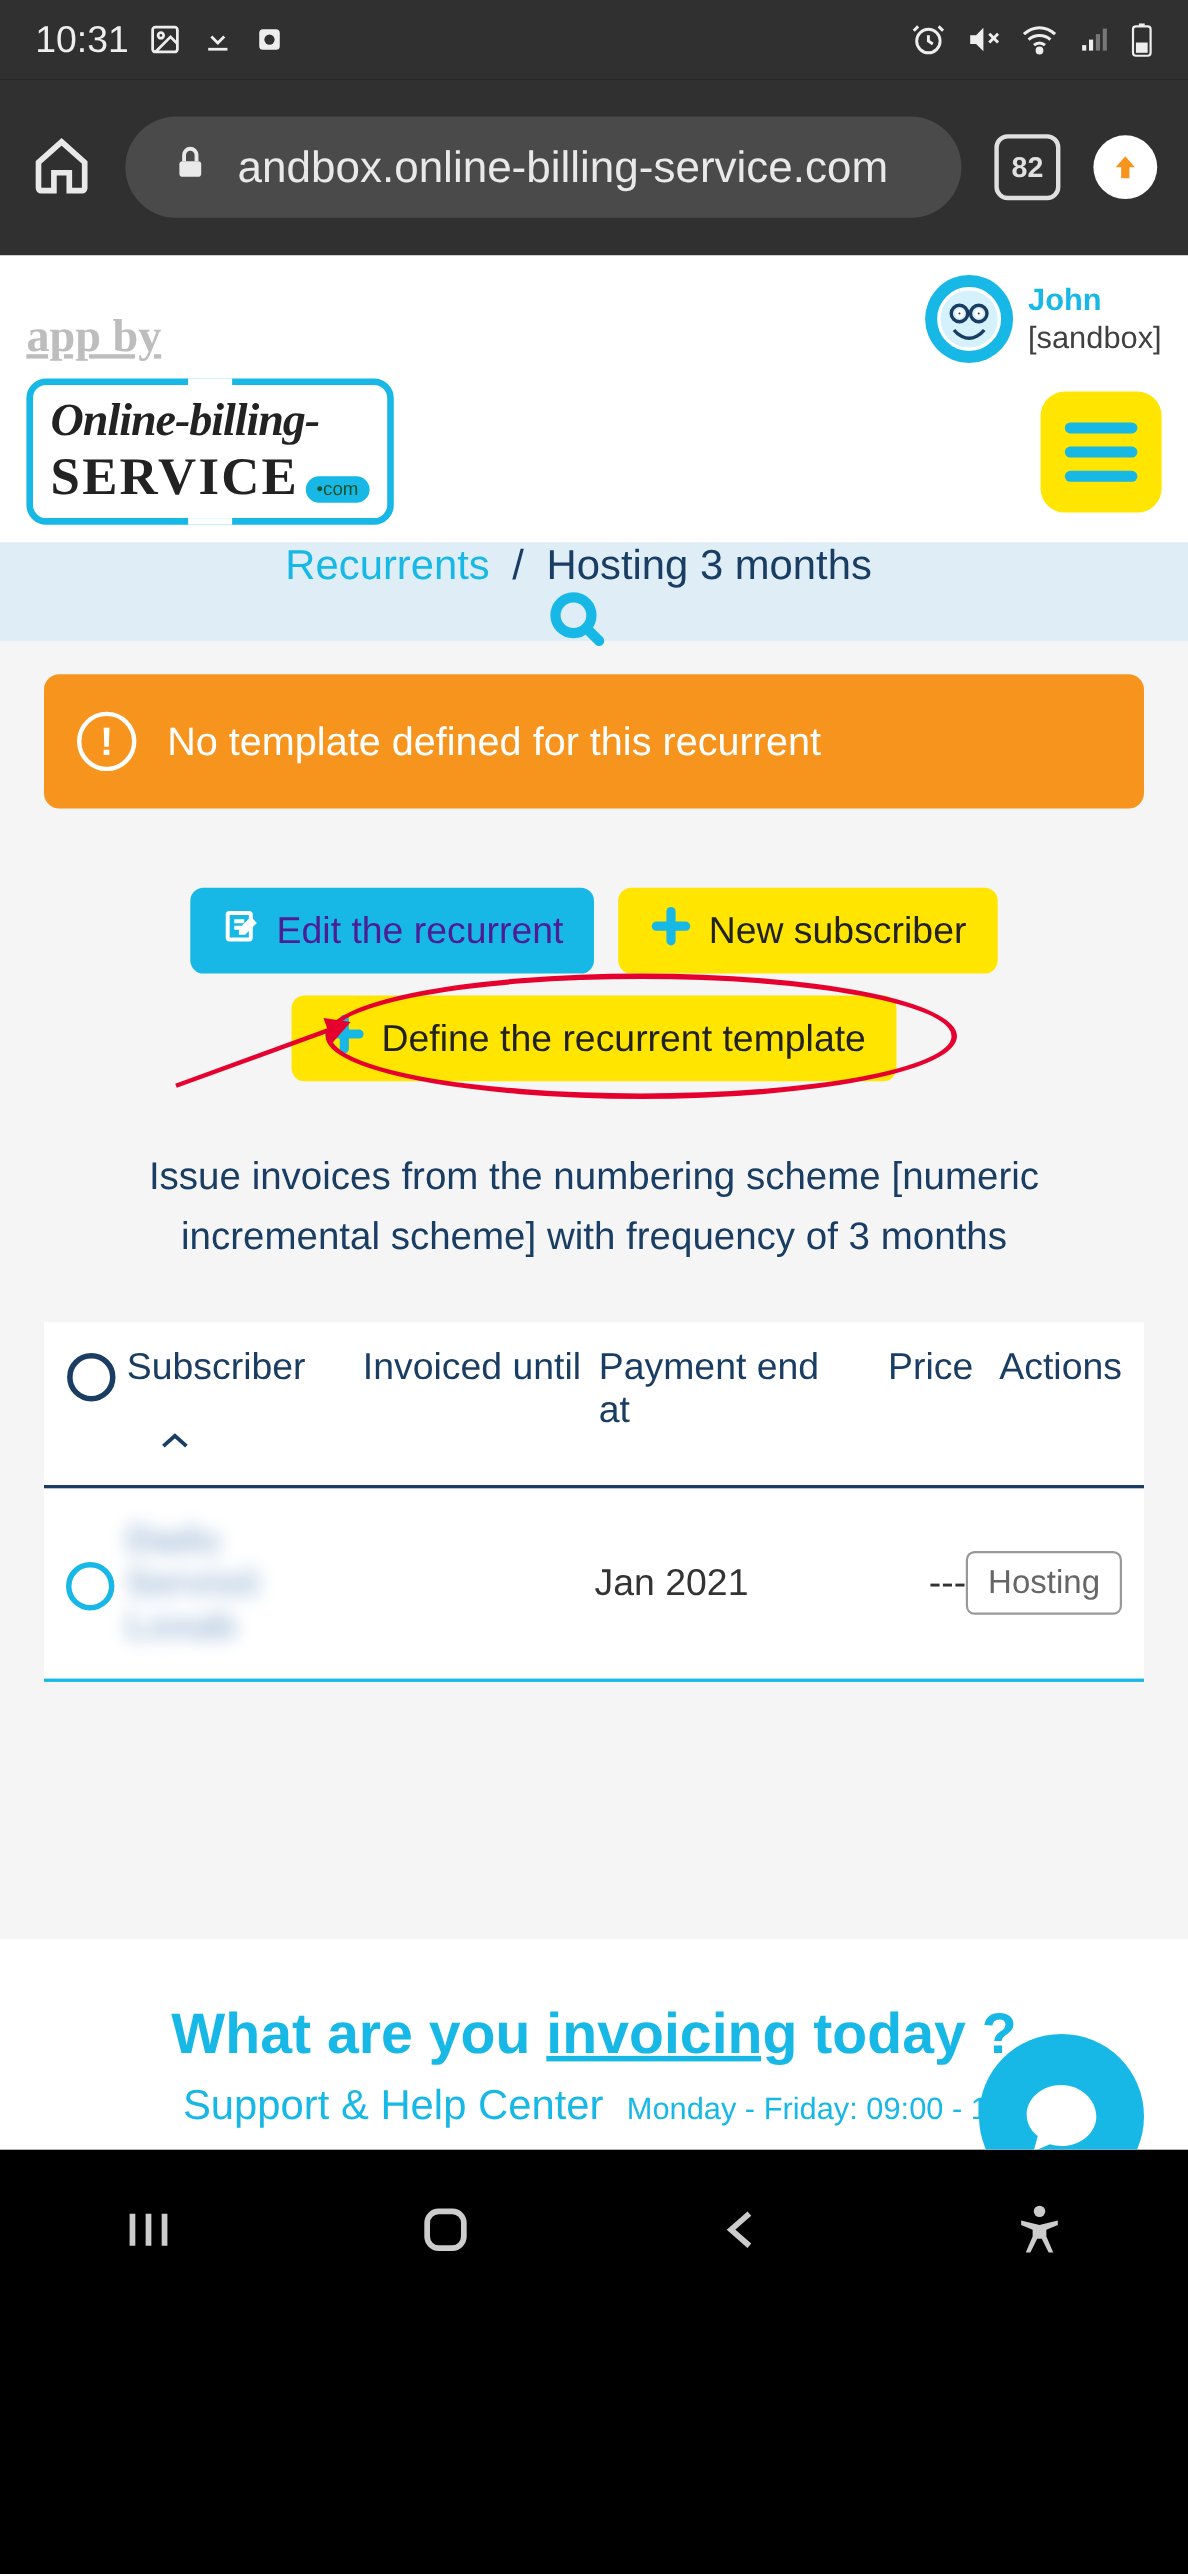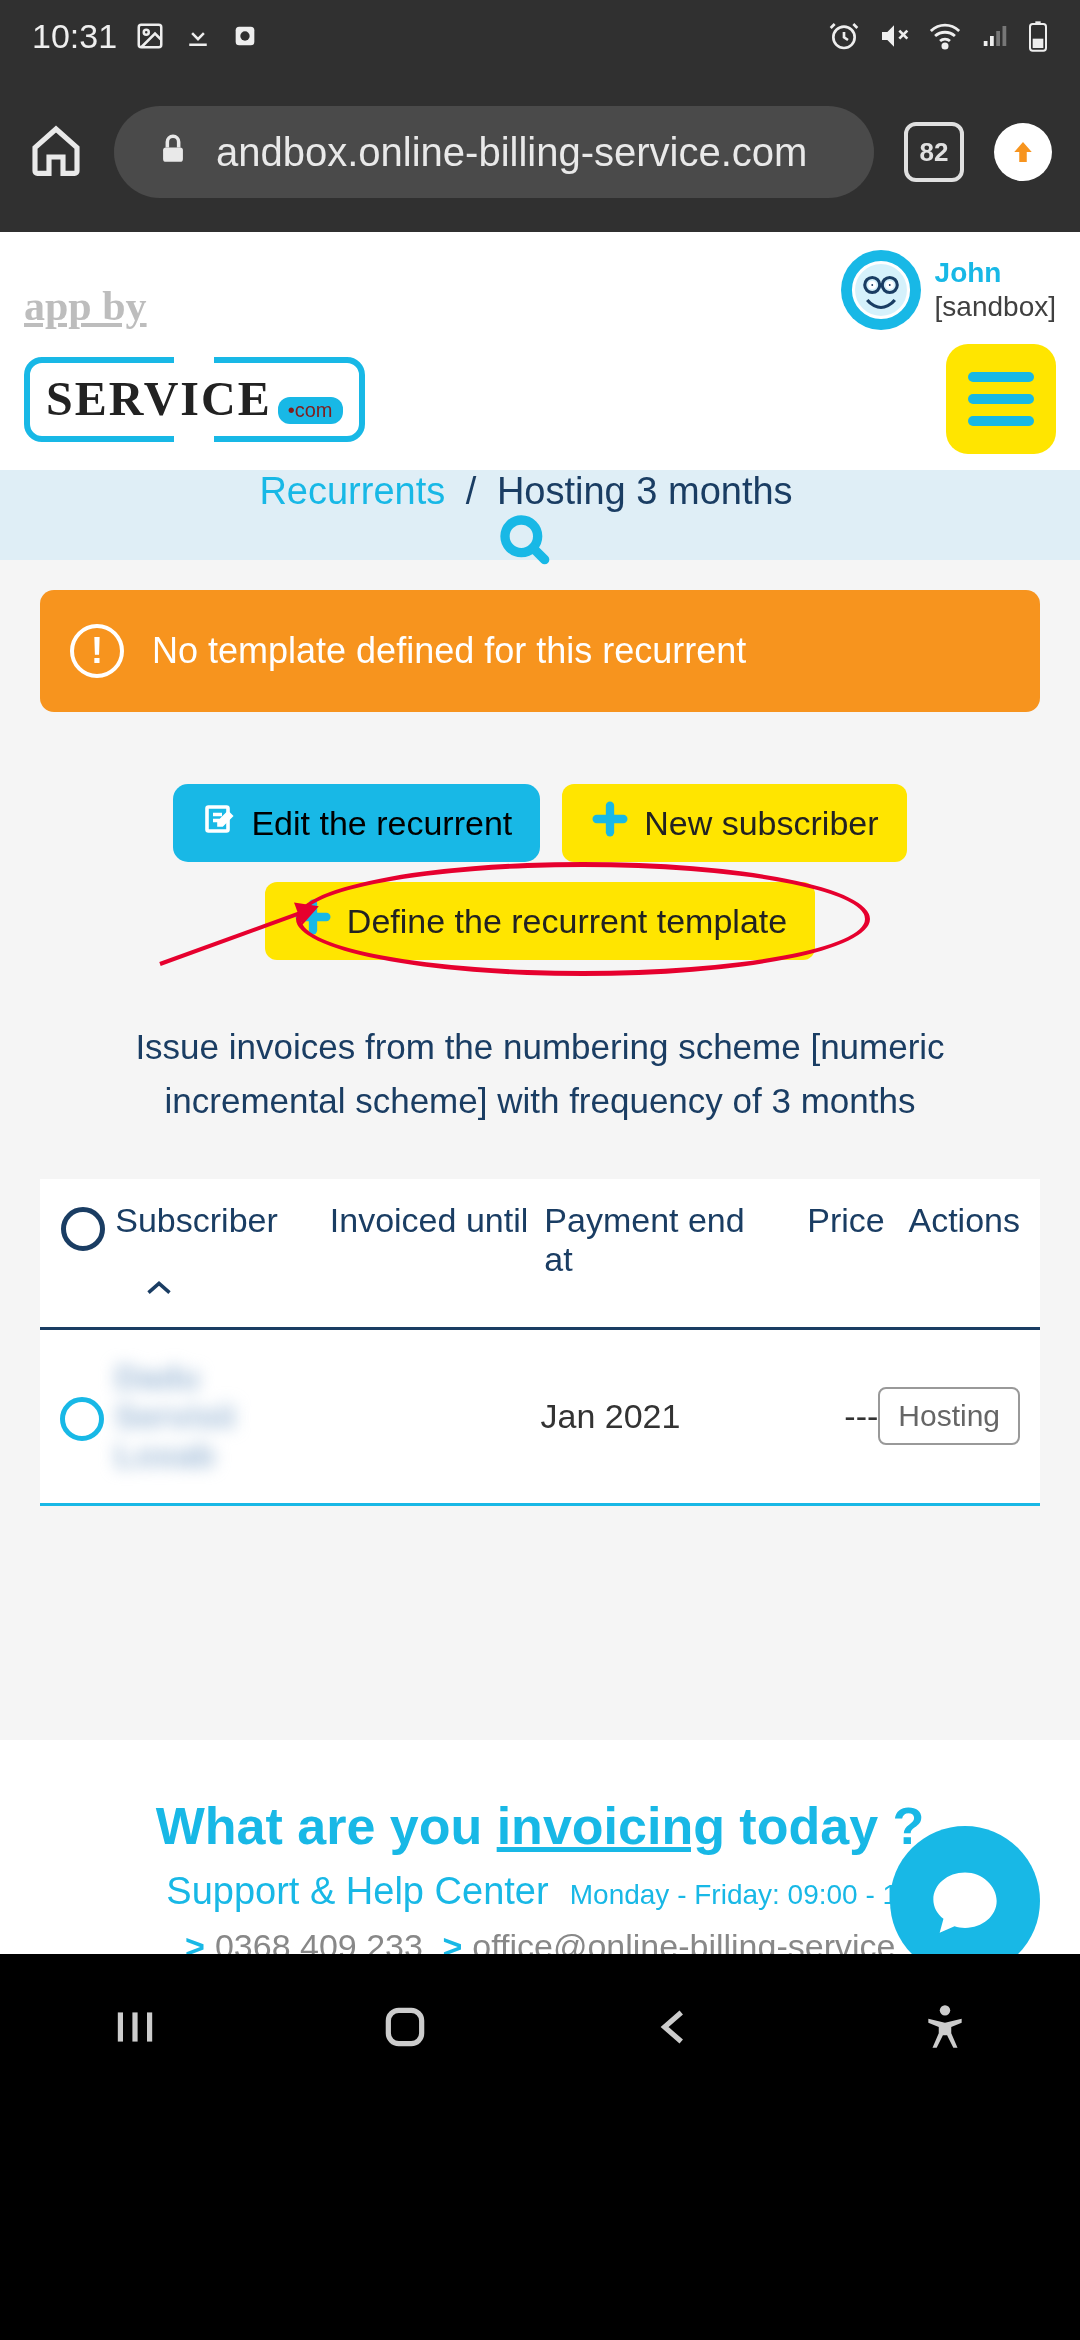--- a/index.html
+++ b/index.html
@@ -30,39 +30,39 @@
   .user-name { color:#18b8e6; font-weight:600; }
   .user-env { color:#404040; }
 
   .logo-row { display:flex; align-items:center; justify-content:space-between; padding:8px 24px 16px 24px; }
   .logo-box { border:6px solid #18b8e6; border-radius:18px; padding:8px 16px 10px 16px; position:relative; }
   .logo-box::before, .logo-box::after { content:""; position:absolute; width:40px; height:6px; background:#fff; }
   .logo-box::before { top:-6px; left:50%; transform:translateX(-50%); }
   .logo-box::after { bottom:-6px; left:50%; transform:translateX(-50%); }
   .logo-line1 { font-family:'Comic Sans MS', cursive; font-weight:900; font-size:42px; font-style:italic; color:#222; letter-spacing:-1px; }
   .logo-line2 { font-family:'Comic Sans MS', cursive; font-weight:900; font-size:48px; color:#222; letter-spacing:2px; }
-  .logo-com { display:inline-block; background:#18b8e6; color:#7f1d1d; font-size:20px; padding:2px 10px; border-radius:12px; margin-left:6px; vertical-align:middle; }
+  .logo-com { display:inline-block; background:#18b8e6; color:#14532d; font-size:17px; padding:2px 10px; border-radius:12px; margin-left:6px; vertical-align:middle; }
   .burger { width:110px; height:110px; background:#ffe500; border-radius:22px; display:flex; flex-direction:column; align-items:center; justify-content:center; gap:12px; }
   .burger span { width:66px; height:10px; background:#18b8e6; border-radius:6px; }
 
   .breadcrumb-bar { background:#dfeef6; height:90px; display:flex; align-items:center; justify-content:space-between; padding:0 28px 0 0;flex-direction:column; }
   .bc-text { flex:1; text-align:center; font-size:38px; }
   .bc-link { color:#18b8e6; }
   .bc-sep { color:#1a3d63; margin:0 10px; }
   .bc-current { color:#1a3d63; font-weight:500; }
   .search-ico svg { width:56px; height:56px; }
 
   .content { background:#f5f5f5; padding:30px 40px 40px 40px; min-height:1180px; }
   .alert { background:#f7941e; border-radius:14px; display:flex; align-items:center; gap:28px; padding:34px 30px; color:#fff; font-size:36px; font-weight:500; margin-bottom:72px; }
   .alert-ico { width:54px; height:54px; border:4px solid #fff; border-radius:50%; display:flex; align-items:center; justify-content:center; font-size:36px; font-weight:700; }
 
   .btn-row { display:flex; justify-content:center; gap:22px; margin-bottom:20px; }
   .btn-row2 { display:flex; justify-content:center; margin-bottom:60px; position:relative; }
   .btn { height:78px; border-radius:12px; display:flex; align-items:center; padding:0 28px; gap:14px; font-size:34px; font-weight:500; border:none; cursor:pointer; }
-  .btn-edit { background:#18b8e6; color:#000000;border-radius:15px; }
+  .btn-edit { background:#18b8e6; color:#4c1d95; }
   .btn-yellow { background:#ffe500; color:#222; }
   .plus-ico svg { width:40px; height:40px; }
   .edit-ico svg { width:36px; height:36px; }
 
   .ellipse { position:absolute; left:256px; top:-20px; width:574px; height:114px; border:5px solid #e6002e; border-radius:50%; pointer-events:none; }
   .arrow-line { position:absolute; left:120px; top:80px; width:165px; height:4px; background:#e6002e; transform:rotate(-20deg); transform-origin:left center; }
   .arrow-line::after { content:""; position:absolute; right:-4px; top:-10px; border-left:22px solid #e6002e; border-top:12px solid transparent; border-bottom:12px solid transparent; }
 
   .desc { text-align:center; font-size:35px; line-height:1.55; color:#1a3d63; margin-bottom:50px; padding:0 40px; }
 
@@ -200,20 +200,21 @@
       </div>
       <div class="user-txt">
         <span class="user-name">John</span>
         <span class="user-env">[sandbox]</span>
       </div>
     </div>
   </div>
 
   <div class="logo-row">
     <div class="logo-box">
+      <div class="logo-line1">Online-billing-</div>
       <div>
         <span class="logo-line2">SERVICE</span><span class="logo-com">•com</span>
       </div>
     </div>
     <div class="burger">
         <span></span>
         <span></span>
         <span></span>
       </div>
   </div>

